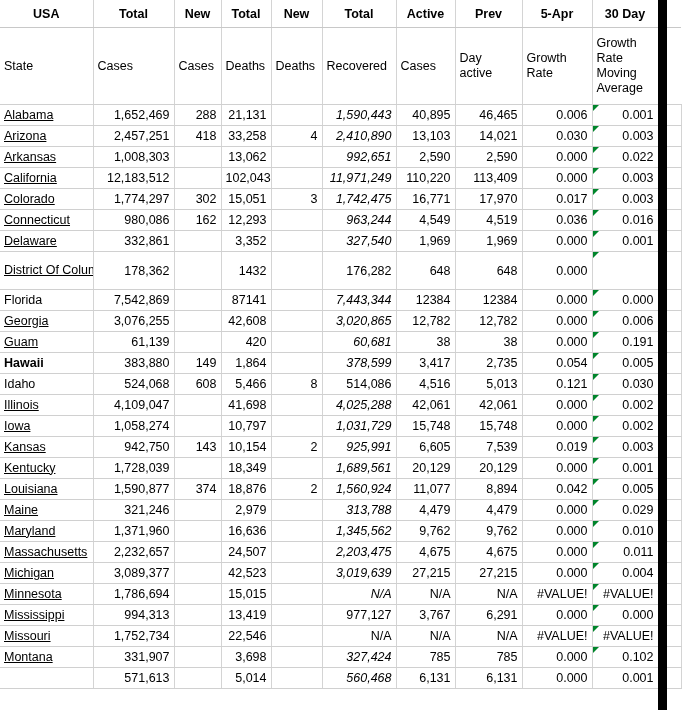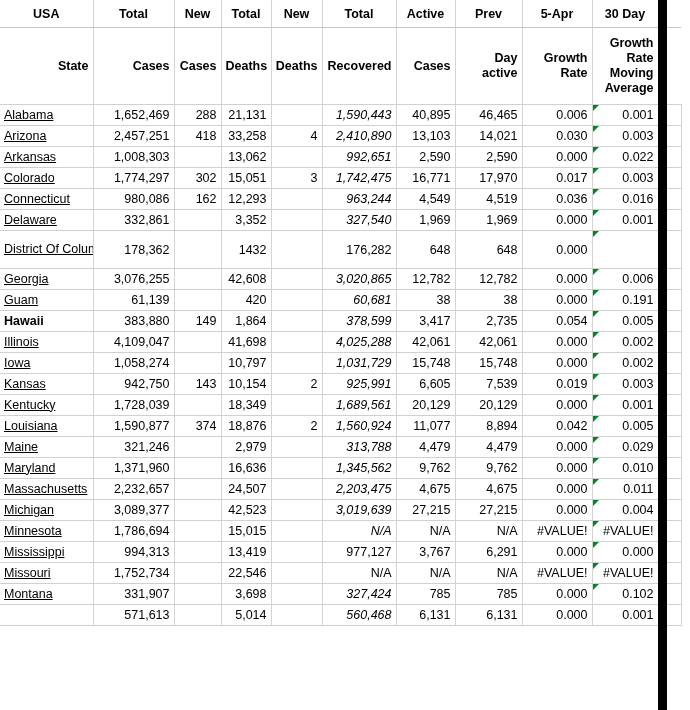--- a/index.html
+++ b/index.html
@@ -50,22 +50,22 @@
   tr.hdr-top td {
     height: 27px;
     text-align: center;
     font-weight: bold;
     font-size: 12.5px;
     vertical-align: middle;
     border-bottom: 1px solid #c8c8c8;
   }
   tr.hdr-sub td {
     height: 76px;
-    text-align: right;
-    font-weight: bold;
+    text-align: left;
+    font-weight: normal;
     font-size: 12.5px;
     vertical-align: middle;
     line-height: 15px;
     white-space: normal;
   }
   tr.hdr-top td.tail, tr.hdr-sub td.tail { border-right: none; }
 
   
   tr.drow td {
     height: 20px;
@@ -198,20 +198,33 @@
           <td class="num">13,062</td>
           <td class="num"></td>
           <td class="num ital">992,651</td>
           <td class="num">2,590</td>
           <td class="num">2,590</td>
           <td class="num plain">0.000</td>
           <td class="num plain ma"><span class="cmt"></span>0.022</td>
           <td class="tail"></td>
         </tr>
         <tr class="drow">
+          <td class="state"><span class="lbl link">California</span></td>
+          <td class="num">12,183,512</td>
+          <td class="num"></td>
+          <td class="num">102,043</td>
+          <td class="num"></td>
+          <td class="num ital">11,971,249</td>
+          <td class="num">110,220</td>
+          <td class="num">113,409</td>
+          <td class="num plain">0.000</td>
+          <td class="num plain ma"><span class="cmt"></span>0.003</td>
+          <td class="tail"></td>
+        </tr>
+        <tr class="drow">
           <td class="state"><span class="lbl link">Colorado</span></td>
           <td class="num">1,774,297</td>
           <td class="num">302</td>
           <td class="num">15,051</td>
           <td class="num">3</td>
           <td class="num ital">1,742,475</td>
           <td class="num">16,771</td>
           <td class="num">17,970</td>
           <td class="num plain">0.017</td>
           <td class="num plain ma"><span class="cmt"></span>0.003</td>
@@ -252,20 +265,33 @@
           <td class="num">176,282</td>
           <td class="num">648</td>
           <td class="num">648</td>
           <td class="num plain">0.000</td>
           <td class="num plain ma">
             <span class="cmt"></span>
           </td>
           <td class="tail"></td>
         </tr>
         <tr class="drow">
+          <td class="state"><span class="lbl">Florida</span></td>
+          <td class="num">7,542,869</td>
+          <td class="num"></td>
+          <td class="num">87141</td>
+          <td class="num"></td>
+          <td class="num ital">7,443,344</td>
+          <td class="num">12384</td>
+          <td class="num">12384</td>
+          <td class="num plain">0.000</td>
+          <td class="num plain ma"><span class="cmt"></span>0.000</td>
+          <td class="tail"></td>
+        </tr>
+        <tr class="drow">
           <td class="state"><span class="lbl link">Georgia</span></td>
           <td class="num">3,076,255</td>
           <td class="num"></td>
           <td class="num">42,608</td>
           <td class="num"></td>
           <td class="num ital">3,020,865</td>
           <td class="num">12,782</td>
           <td class="num">12,782</td>
           <td class="num plain">0.000</td>
           <td class="num plain ma"><span class="cmt"></span>0.006</td>
@@ -288,20 +314,33 @@
           <td class="state"><span class="lbl bold">Hawaii</span></td>
           <td class="num">383,880</td>
           <td class="num">149</td>
           <td class="num">1,864</td>
           <td class="num"></td>
           <td class="num ital">378,599</td>
           <td class="num">3,417</td>
           <td class="num">2,735</td>
           <td class="num plain">0.054</td>
           <td class="num plain ma"><span class="cmt"></span>0.005</td>
+          <td class="tail"></td>
+        </tr>
+        <tr class="drow">
+          <td class="state"><span class="lbl">Idaho</span></td>
+          <td class="num">524,068</td>
+          <td class="num">608</td>
+          <td class="num">5,466</td>
+          <td class="num">8</td>
+          <td class="num">514,086</td>
+          <td class="num">4,516</td>
+          <td class="num">5,013</td>
+          <td class="num plain">0.121</td>
+          <td class="num plain ma"><span class="cmt"></span>0.030</td>
           <td class="tail"></td>
         </tr>
         <tr class="drow">
           <td class="state"><span class="lbl link">Illinois</span></td>
           <td class="num">4,109,047</td>
           <td class="num"></td>
           <td class="num">41,698</td>
           <td class="num"></td>
           <td class="num ital">4,025,288</td>
           <td class="num">42,061</td>

